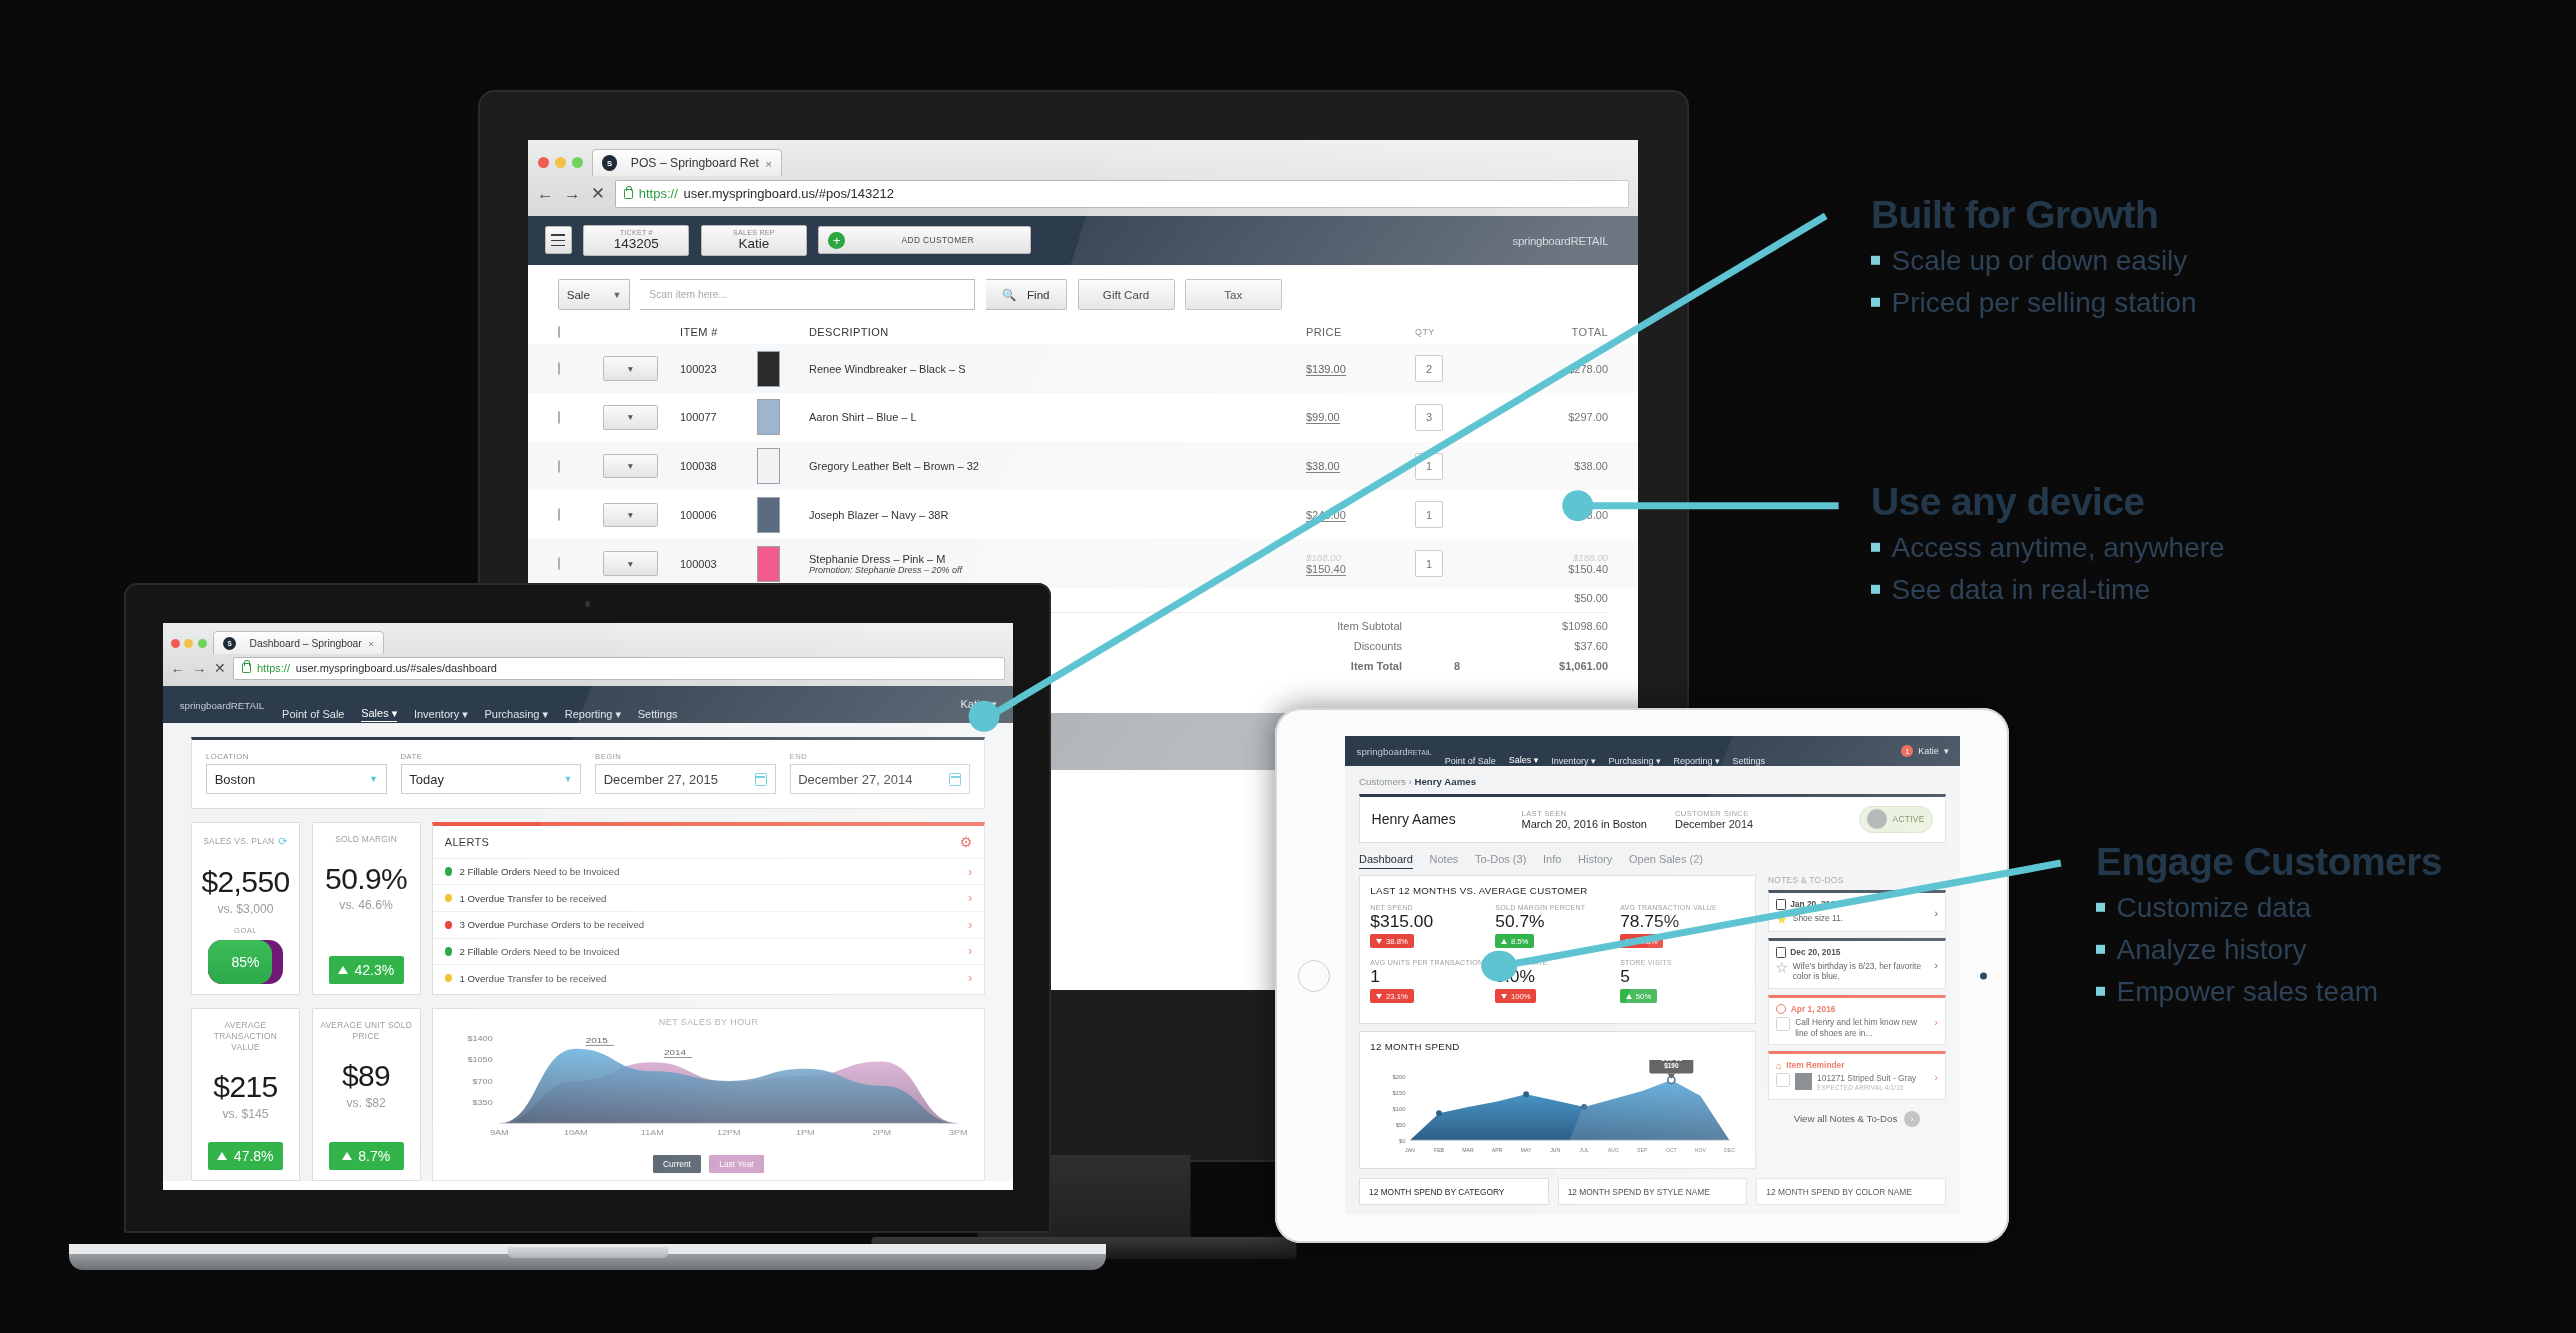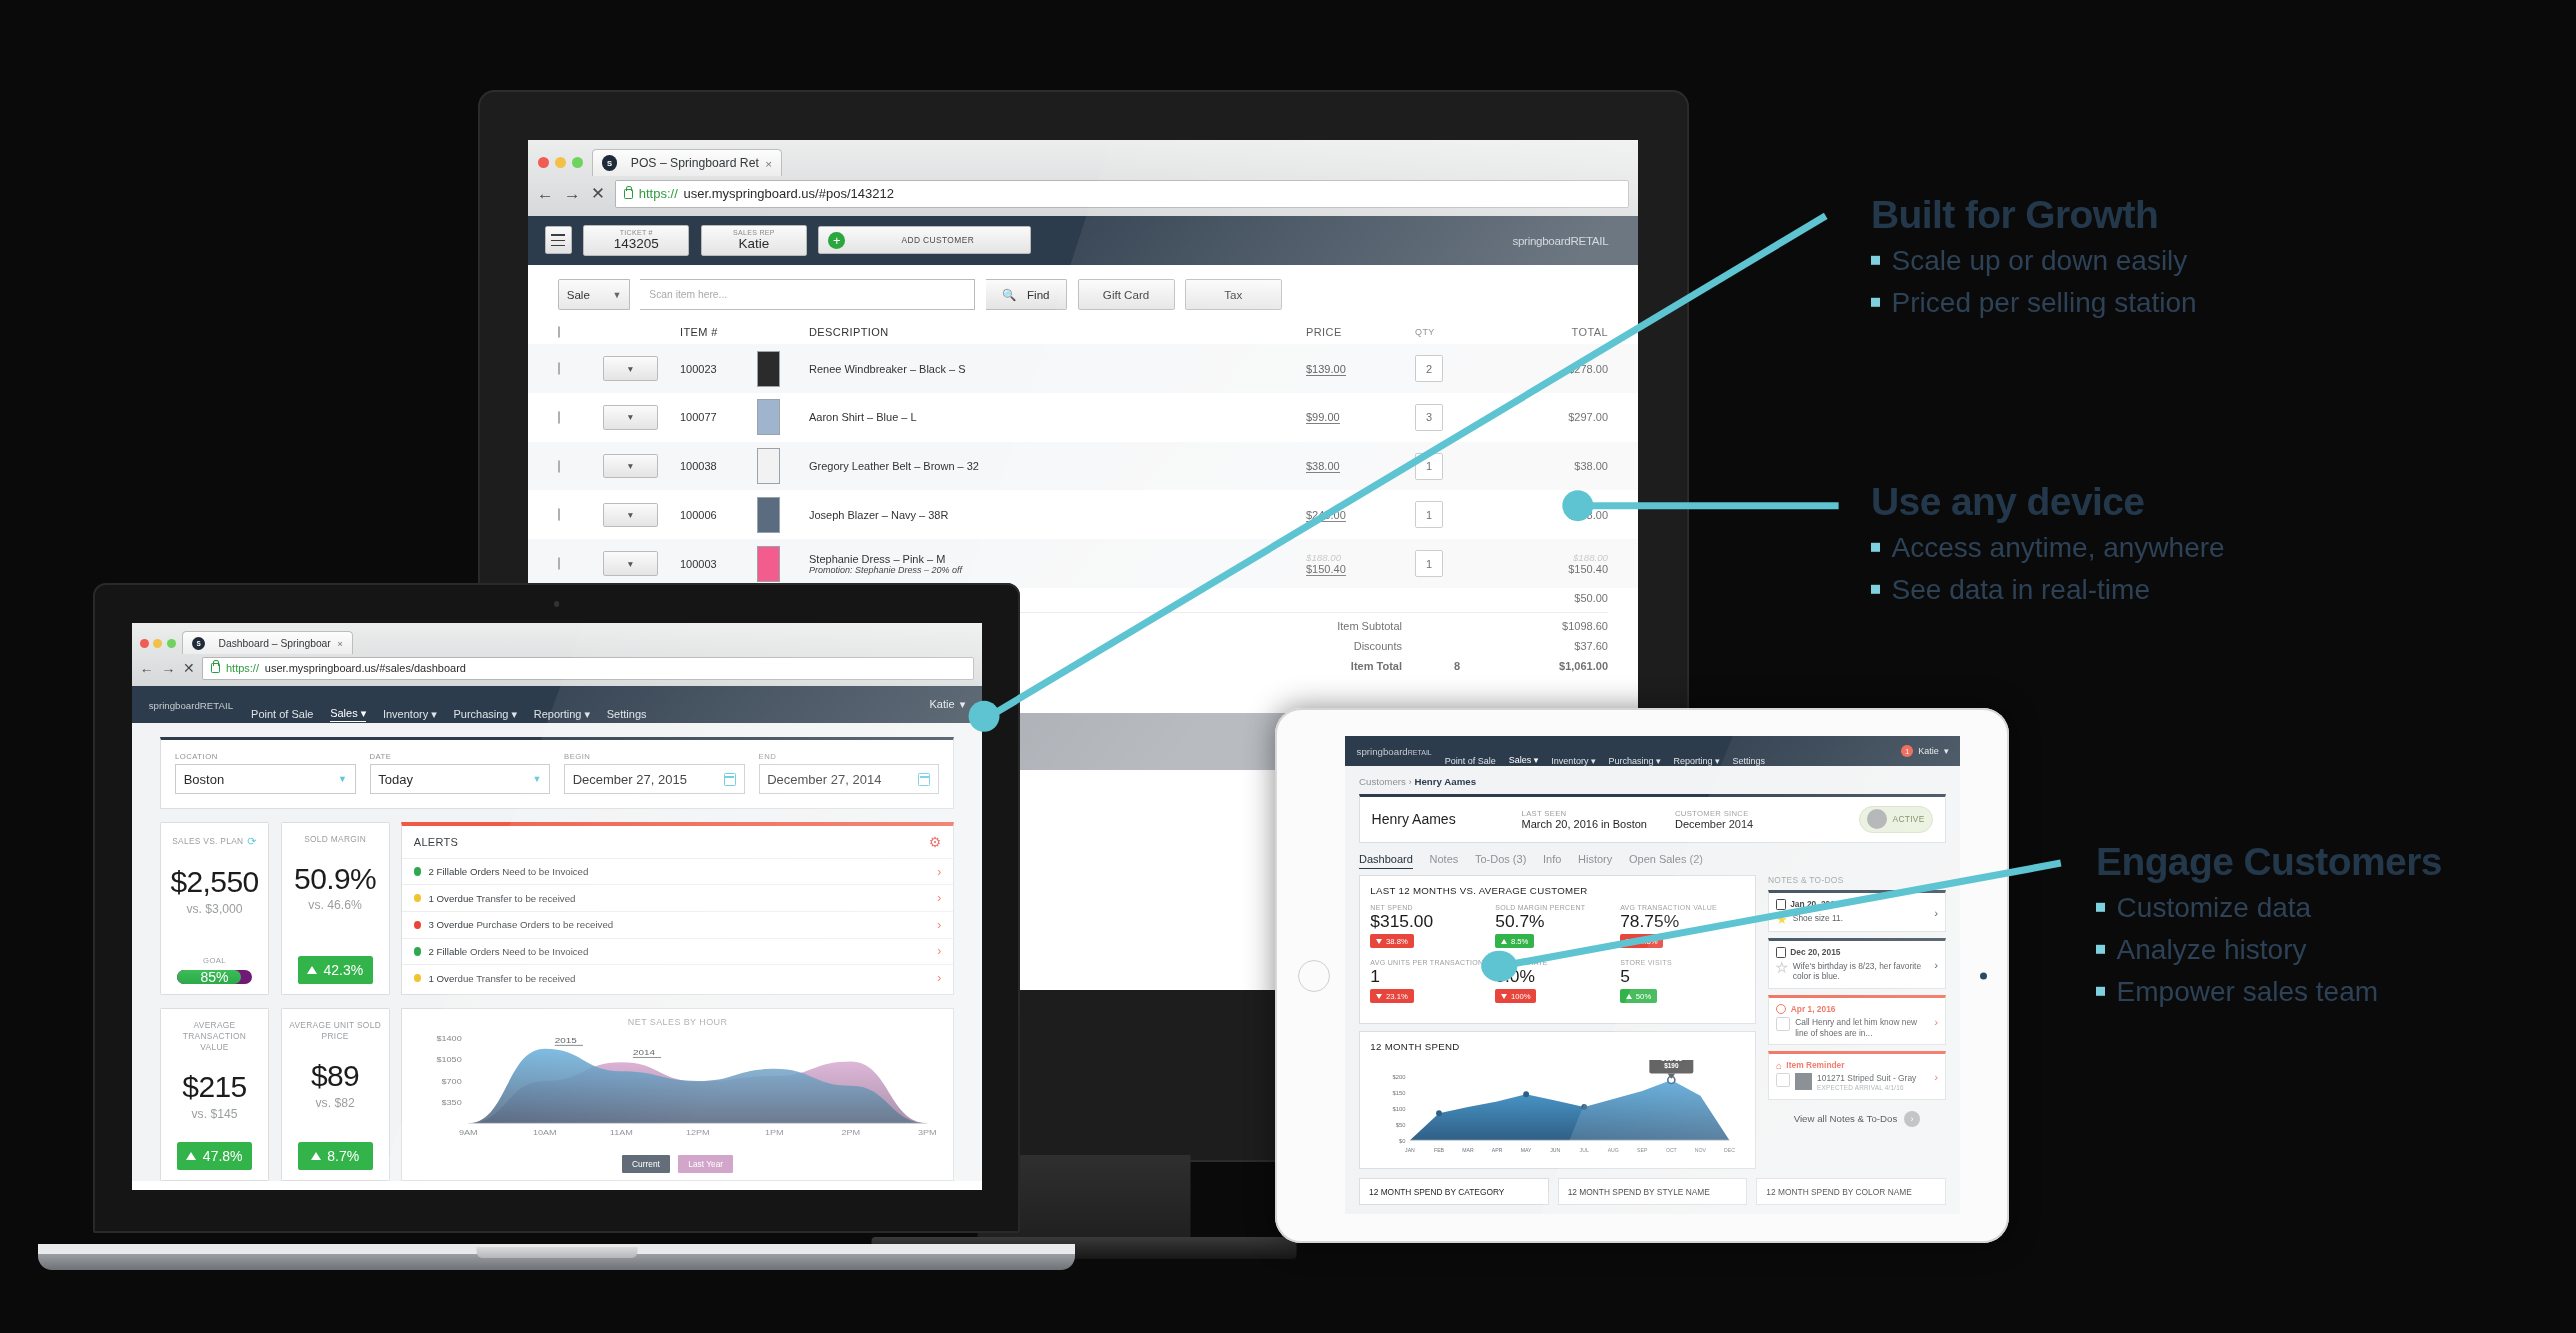--- a/index.html
+++ b/index.html
@@ -95,21 +95,21 @@
   .promo { font-size:9px; color:#444; font-style:italic; }
   .strike { color:#b4b4b4; font-style:italic; font-size:9.7px; display:block;}
   .pos-tot { padding:3.9px 30px; display:flex; font-size:11px; color:#333; }
   .pos-tot .l { flex:1; } .pos-tot .m { width:84px; text-align:center;} .pos-tot .r { width:109px; text-align:right; }
   .pos-tot.bold { font-weight:bold; }
   .tenderbar { background:#9a9fa6; padding:9px 0 9px 30px; }
   .tenderbtn { width:270px; height:39px; background:linear-gradient(180deg,#6bb34c,#569d3c); border:0.6px solid #4b8c34;
       border-radius:3.2px; color:#fff; font-size:16.7px; display:flex; align-items:center; padding-left:23px; }
 
   
-  #laptop { position:absolute; left:93px; top:583px; width:927px; height:650px; }
+  #laptop { position:absolute; left:124px; top:583px; width:927px; height:650px; }
   #laptop .lid { position:absolute; inset:0; background:#151515; border-radius:13px 13px 2.6px 2.6px;
       box-shadow:0 0 0 1.9px #2a2a2a inset; }
   #laptop .screen { position:absolute; left:39px; top:40px; width:850px; height:567px; background:#fff; overflow:hidden; }
   #laptop .base { position:absolute; left:-55px; bottom:-37px; width:1037px; height:26px;
       background:linear-gradient(180deg,#e9eaec 0 38%,#9b9ea2 38%,#6e7175); border-radius:0 0 14px 14px; }
   #laptop .notch { position:absolute; left:50%; transform:translateX(-50%); bottom:-24.5px; width:161px; height:10.3px;
       background:linear-gradient(180deg,#d9dbdd,#b4b7ba); border-radius:0 0 6.4px 6.4px; }
   #laptop .cam { position:absolute; left:50%; top:18px; transform:translateX(-50%); width:5.8px;height:5.8px;border-radius:50%;background:#333;}
 
   .dash-body { background:#f2f3f4; padding:14px 28px 0 28px; }
@@ -123,21 +123,21 @@
   .calic:before{content:"";position:absolute;left:0.6px;top:1.9px;right:0.6px;height:1.3px;background:#5bc8d8;}
 
   .dashgrid { display:flex; gap:11.6px; margin-top:13px; }
   .col-s { width:109px; } .col-big { flex:1; }
   .kcard { background:#fff; border:0.6px solid #dcdde0; border-radius:1.3px; padding:10.3px 6.4px; text-align:center; height:173px;
       display:flex; flex-direction:column; align-items:center; }
   .kcard .ktitle { font-size:8.4px; color:#9a9ea1; letter-spacing:0.3px; line-height:1.35; display:flex; gap:3.9px; align-items:center;}
   .kcard .kval { font-size:30px; color:#1c1c1c; margin-top:16.7px; letter-spacing:-0.6px;}
   .kcard .kvs { font-size:12.2px; color:#9a9ea1; margin-top:2.6px; }
   .kcard .goallbl { font-size:7.7px; color:#9a9ea1; letter-spacing:0.4px; margin-top:auto; }
-  .pill { margin-top:5.2px; background:#701a75; border-radius:14px; width:75px; height:14px; position:relative; overflow:hidden;}
+  .pill { margin-top:5.2px; background:#701a75; border-radius:14px; width:75px; height:44px; position:relative; overflow:hidden;}
   .pill .fill { position:absolute; left:0; top:0; bottom:0; width:85%; background:linear-gradient(180deg,#3cbd58,#2ca94a); border-radius:14px;}
   .pill .ptxt { position:absolute; inset:0; display:flex; align-items:center; justify-content:center; color:#fff; font-size:14px; z-index:2;}
   .chip { margin-top:auto; background:#33b44a; color:#fff; border-radius:2.6px; height:28px; min-width:75px; padding:0 9px;
       display:flex; align-items:center; justify-content:center; gap:6.4px; font-size:14px; }
   .tri-up { width:0;height:0;border-left:5.8px solid transparent;border-right:5.8px solid transparent;border-bottom:8.4px solid #fff;}
 
   .alertcard { background:#fff; border:0.6px solid #dcdde0; border-top:4.5px solid #ee5a45; height:173px; }
   .alerthdr { display:flex; align-items:center; justify-content:space-between; padding:7.7px 11.6px; }
   .alerthdr .at { font-size:11px; color:#3a3f43; letter-spacing:0.3px; }
   .gear { color:#e8453c; font-size:14px; }

